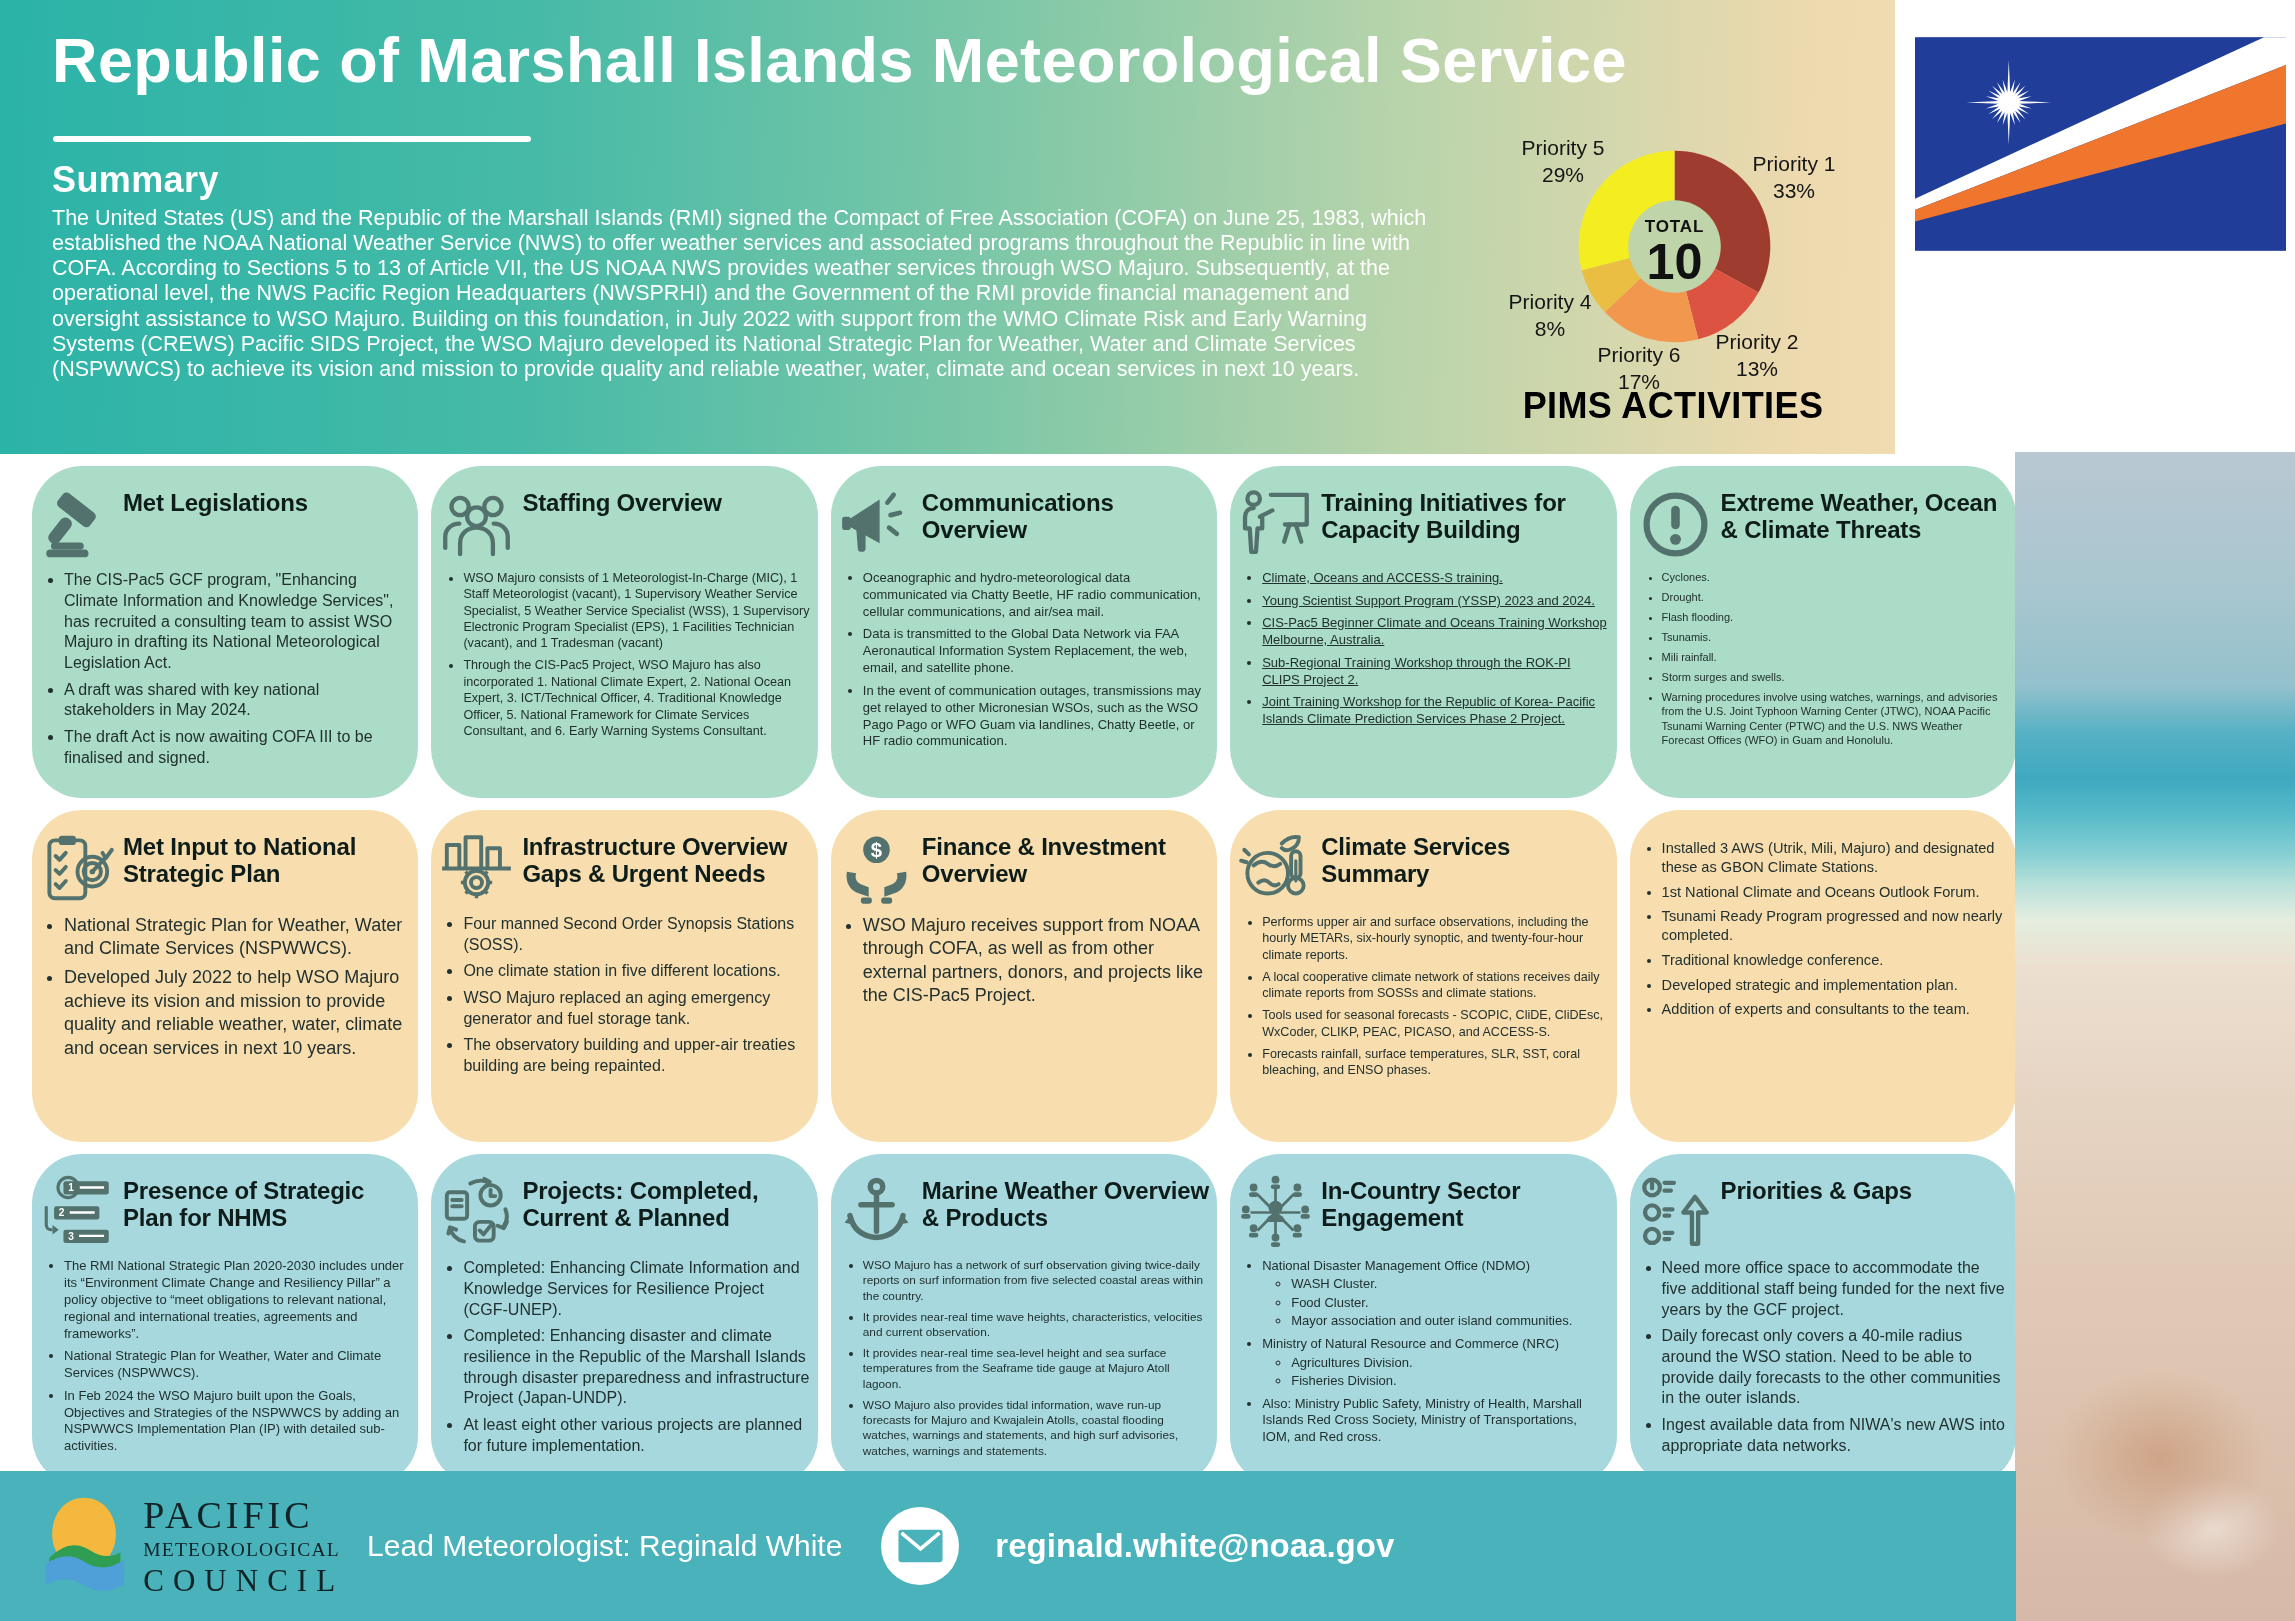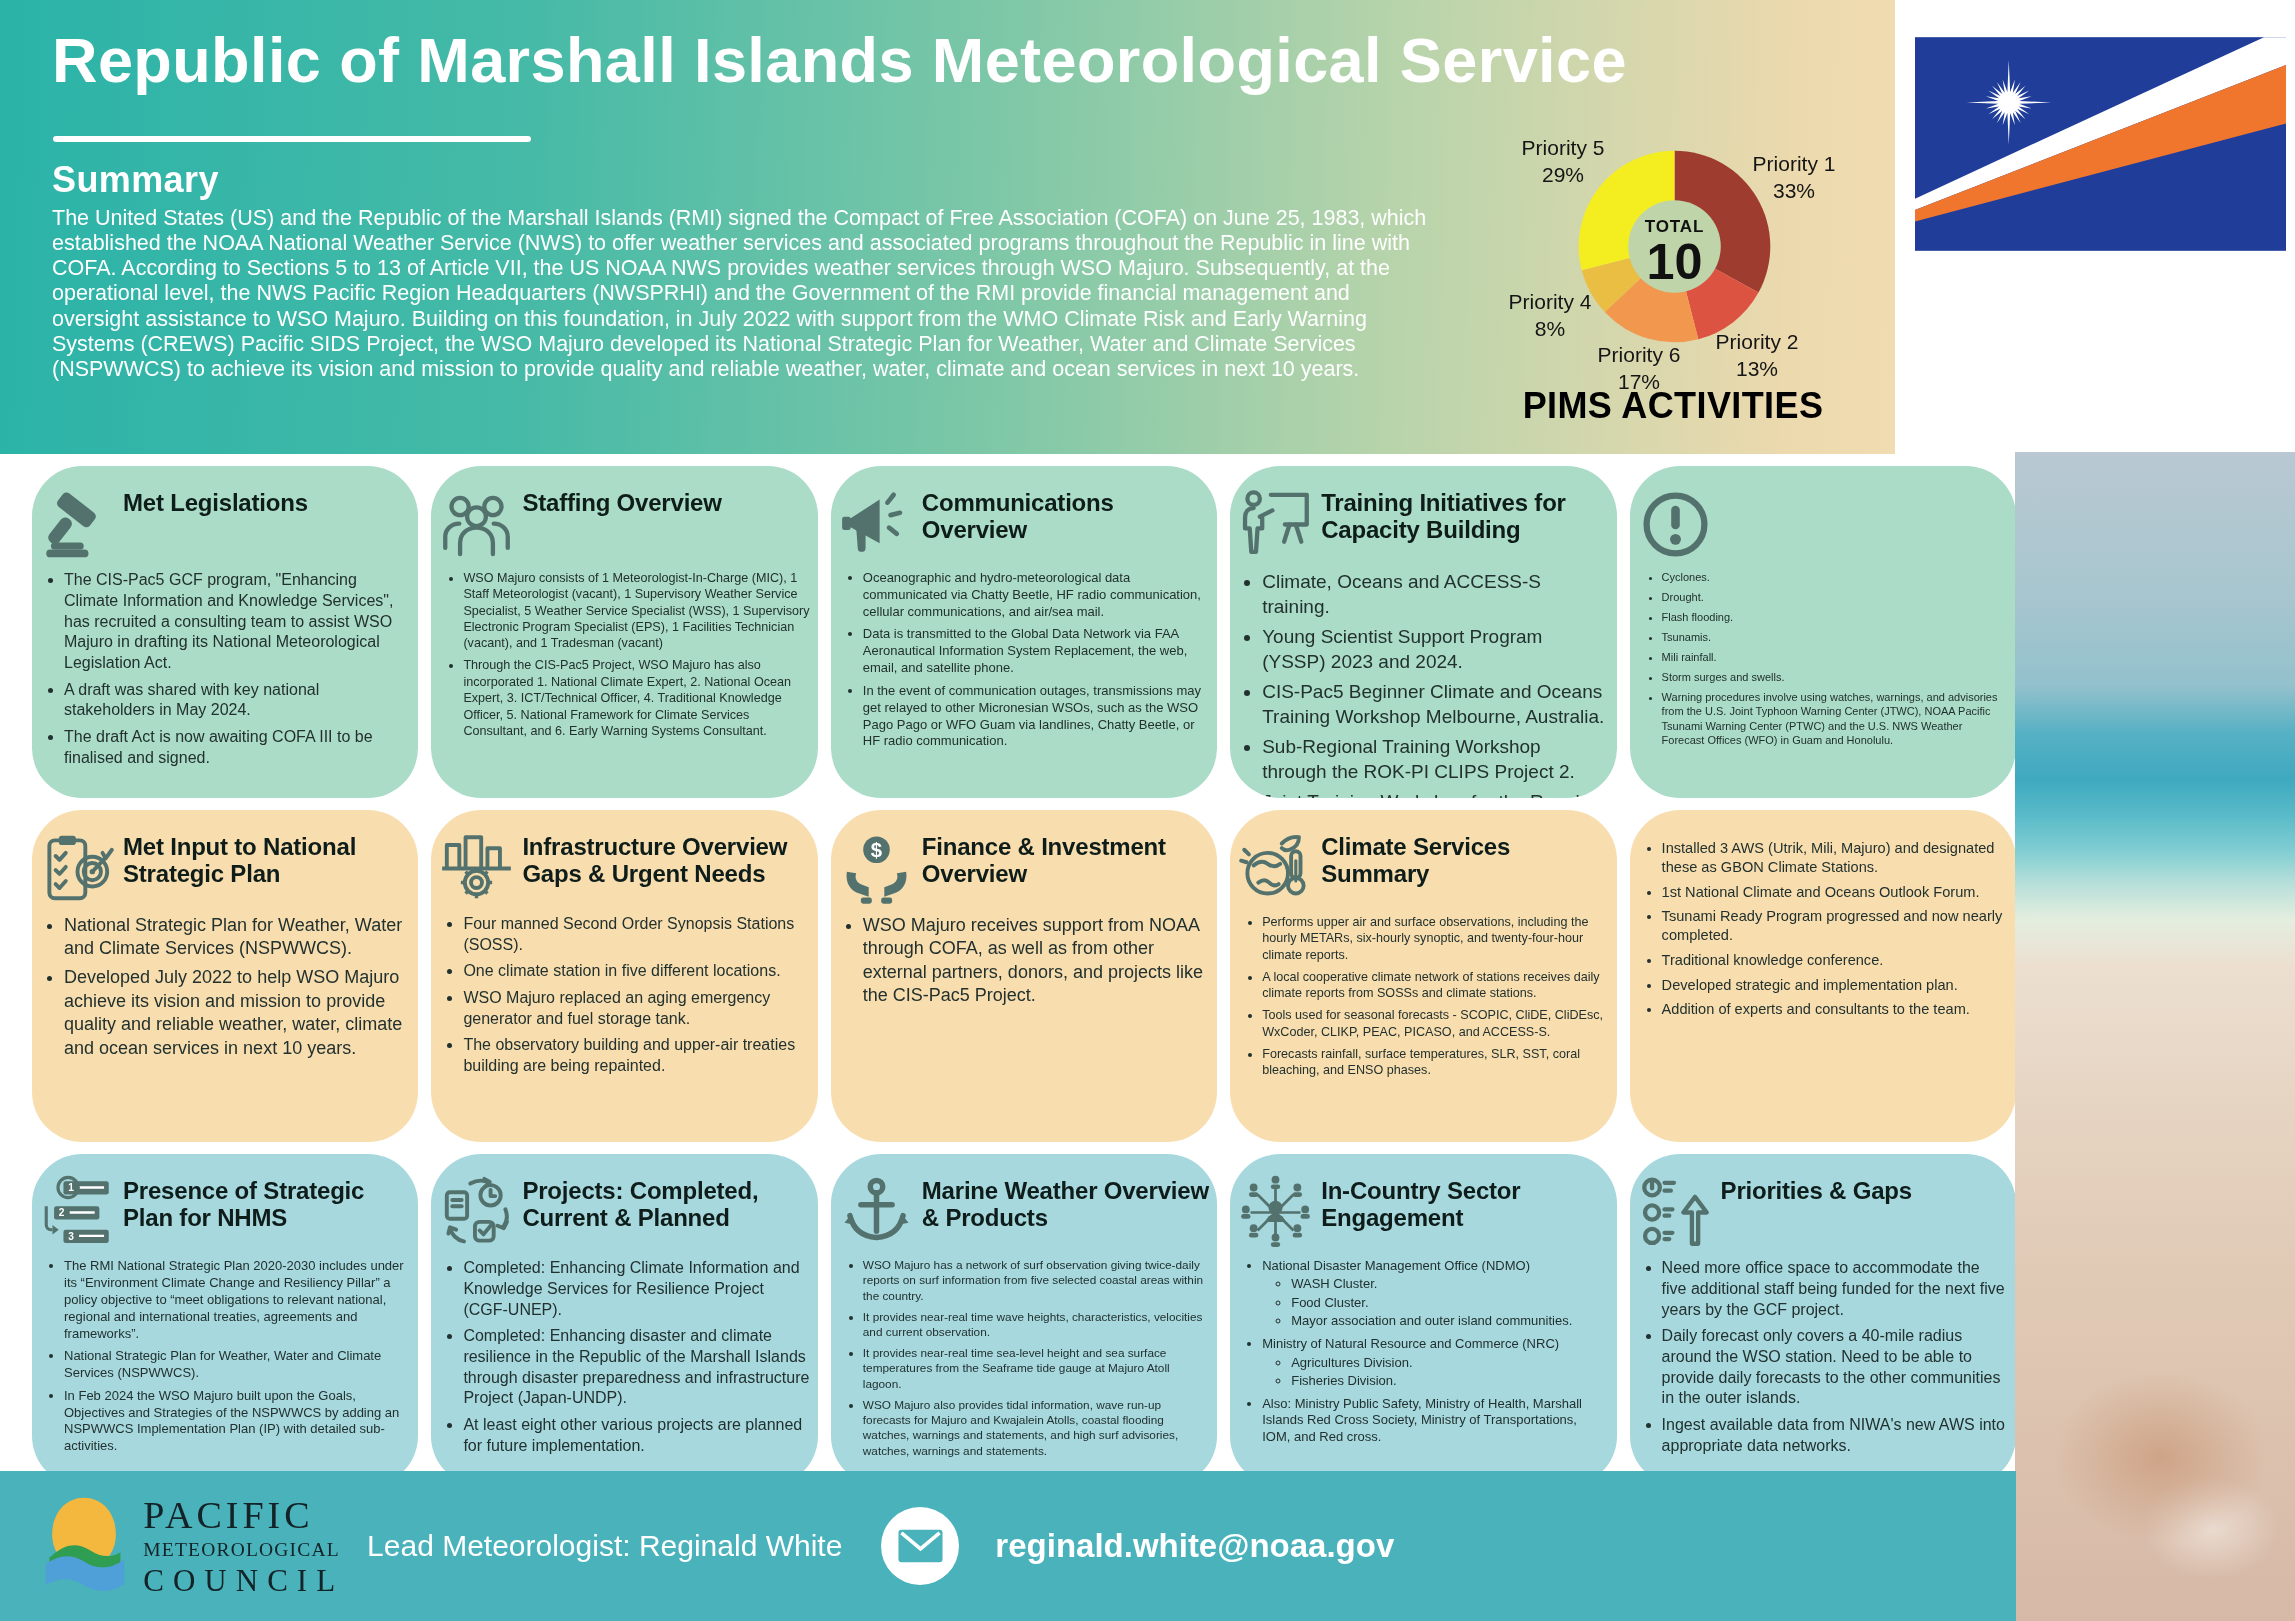--- a/index.html
+++ b/index.html
@@ -190,37 +190,38 @@
               <circle cx="20" cy="15" r="8"></circle>
               <path d="M20,27 c-7,0 -11,5 -11,12 v14 h6 l2,30 h6 l2,-30 h6 V39"></path>
               <path d="M28,38 l16,-8"></path>
               <path d="M42,10 h46 v38 h-28"></path>
               <path d="M66,48 l-7,22"></path>
               <path d="M74,48 l7,22"></path>
             </svg>
           </span>
           <h3 class="card-title">Training Initiatives for Capacity Building</h3>
         </div>
-        <ul class="card-body" style="font-size: 19px;">
+        <ul class="card-body" style="font-size: 13px; text-decoration: underline;">
           <li>Climate, Oceans and ACCESS-S training.</li>
           <li>Young Scientist Support Program (YSSP) 2023 and 2024.</li>
           <li>CIS-Pac5 Beginner Climate and Oceans Training Workshop Melbourne, Australia.</li>
           <li>Sub-Regional Training Workshop through the ROK-PI CLIPS Project 2.</li>
           <li>Joint Training Workshop for the Republic of Korea- Pacific Islands Climate Prediction Services Phase 2 Project.</li>
         </ul>
       </section>
       <section class="card r1">
         <div class="card-head">
           <span class="icon">
             <svg viewBox="0 0 96 96">
               <circle cx="48" cy="48" r="37" fill="none" stroke="#53726d" stroke-width="8"></circle>
               <rect x="42.5" y="24" width="11" height="30" rx="5.5" fill="#53726d"></rect>
               <circle cx="48" cy="67" r="7" fill="#53726d"></circle>
             </svg>
           </span>
+          <h3 class="card-title">Extreme Weather, Ocean &amp; Climate Threats</h3>
         </div>
         <ul class="card-body" style="font-size: 11px;">
           <li>Cyclones.</li>
           <li>Drought.</li>
           <li>Flash flooding.</li>
           <li>Tsunamis.</li>
           <li>Mili rainfall.</li>
           <li>Storm surges and swells.</li>
           <li>Warning procedures involve using watches, warnings, and advisories from the U.S. Joint Typhoon Warning Center (JTWC), NOAA Pacific Tsunami Warning Center (PTWC) and the U.S. NWS Weather Forecast Offices (WFO) in Guam and Honolulu.</li>
         </ul>

